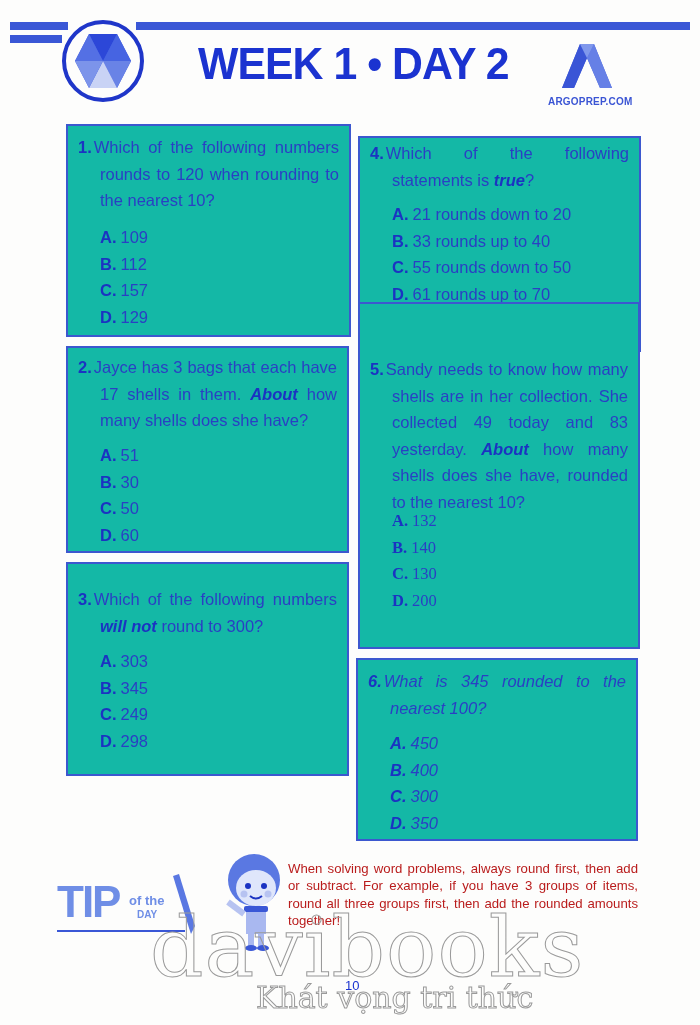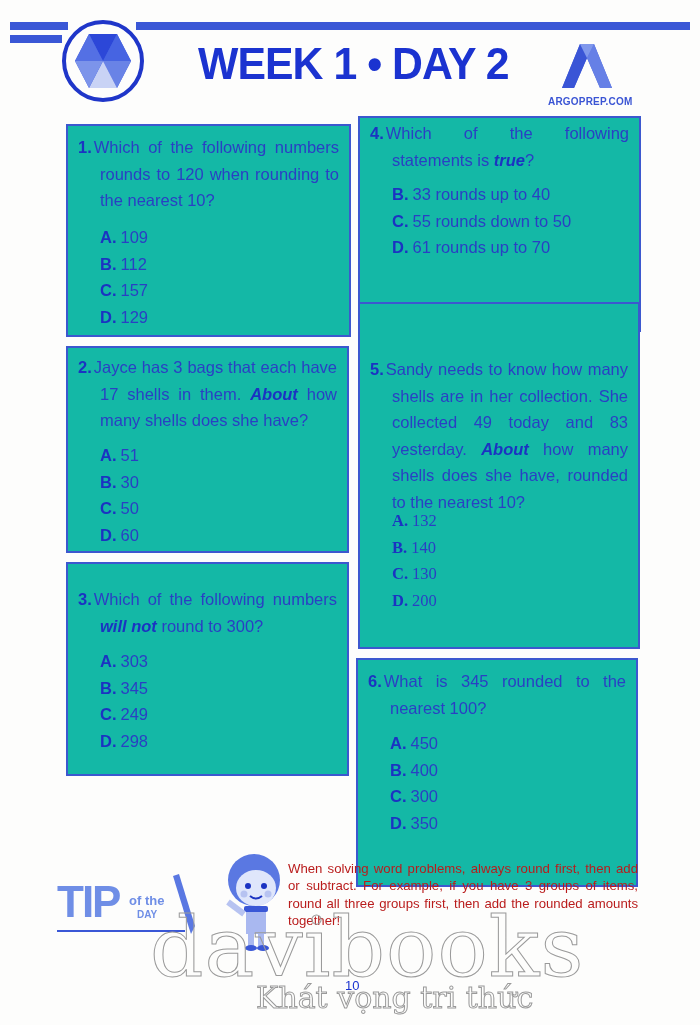--- a/index.html
+++ b/index.html
@@ -120,44 +120,45 @@
     <span class="body"><span class="num">3.</span><span>Which of the following numbers </span><b class="em">will not</b><span> round to 300?</span></span>
   </div>
   <div class="opts" style="top:84px;">
     <div class="opt"><span class="lt">A.</span><span>303</span></div>
     <div class="opt"><span class="lt">B.</span><span>345</span></div>
     <div class="opt"><span class="lt">C.</span><span>249</span></div>
     <div class="opt"><span class="lt">D.</span><span>298</span></div>
   </div>
 </div>
 
-<div class="box" style="left:358px;top:116px;width:283px;height:216px;">
+<div class="box" style="left:358px;top:136px;width:283px;height:216px;">
   <div class="q" style="top:2px;">
     <span class="body"><span class="num">4.</span><span>Which of the following statements is </span><b class="em">true</b><span>?</span></span>
   </div>
   <div class="opts" style="top:63px;">
+    <div class="opt"><span class="lt">A.</span><span>21 rounds down to 20</span></div>
     <div class="opt"><span class="lt">B.</span><span>33 rounds up to 40</span></div>
     <div class="opt"><span class="lt">C.</span><span>55 rounds down to 50</span></div>
     <div class="opt"><span class="lt">D.</span><span>61 rounds up to 70</span></div>
   </div>
 </div>
 
 <div class="box" style="left:358px;top:302px;width:282px;height:347px;">
   <div class="q" style="top:36px;margin-top:16px;">
     <span class="body"><span class="num">5.</span><span>Sandy needs to know how many shells are in her collection. She collected 49 today and 83 yesterday. </span><b class="em">About</b><span> how many shells does she have, rounded to the nearest 10?</span></span>
   </div>
   <div class="opts" style="top:204px;font-family:Liberation Serif, serif;">
     <div class="opt"><span class="lt">A.</span><span>132</span></div>
     <div class="opt"><span class="lt">B.</span><span>140</span></div>
     <div class="opt"><span class="lt">C.</span><span>130</span></div>
     <div class="opt"><span class="lt">D.</span><span>200</span></div>
   </div>
 </div>
 
-<div class="box" style="left:356px;top:658px;width:282px;height:229px;">
+<div class="box" style="left:356px;top:658px;width:282px;height:183px;font-style:italic;">
   <div class="q" style="top:8px;">
     <span class="body"><span class="num">6.</span><span>What is 345 rounded to the nearest 100?</span></span>
   </div>
   <div class="opts" style="top:70px;">
     <div class="opt"><span class="lt">A.</span><span>450</span></div>
     <div class="opt"><span class="lt">B.</span><span>400</span></div>
     <div class="opt"><span class="lt">C.</span><span>300</span></div>
     <div class="opt"><span class="lt">D.</span><span>350</span></div>
   </div>
 </div>

